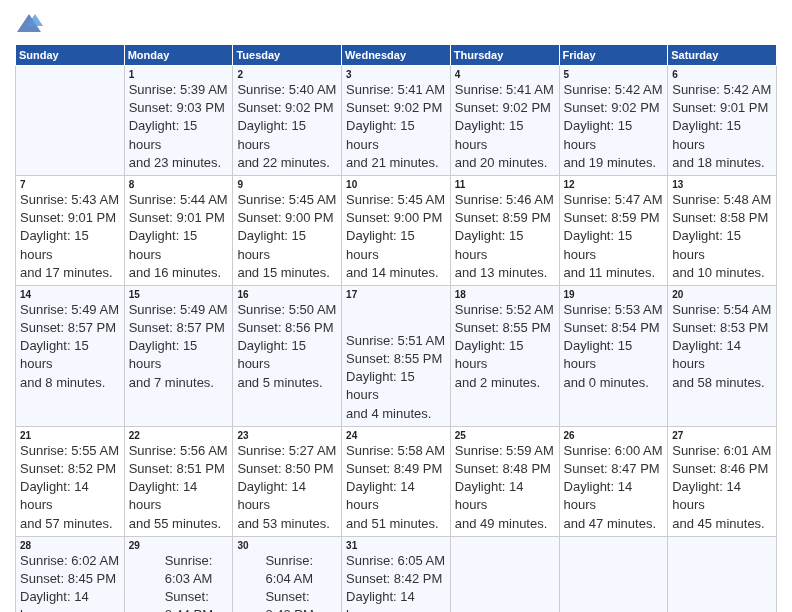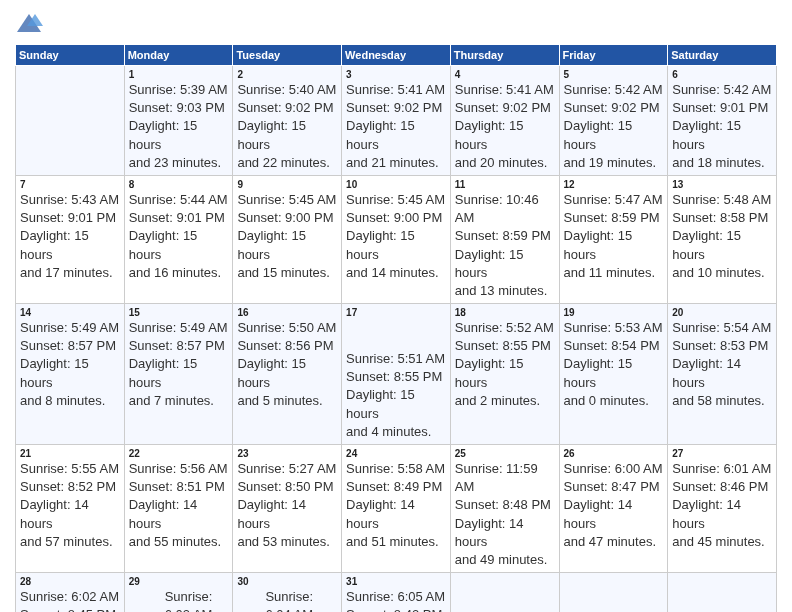--- a/index.html
+++ b/index.html
@@ -196,21 +196,21 @@
           </td>
           <td>
             <span class="day-num">10</span>
             <div class="day-info" style="white-space: pre-line;">Sunrise: 5:45 AM
 Sunset: 9:00 PM
 Daylight: 15 hours
 and 14 minutes.</div>
           </td>
           <td>
             <span class="day-num">11</span>
-            <div class="day-info" style="white-space: pre-line;">Sunrise: 10:46 AM
+            <div class="day-info" style="white-space: pre-line;">Sunrise: 5:46 AM
 Sunset: 8:59 PM
 Daylight: 15 hours
 and 13 minutes.</div>
           </td>
           <td>
             <span class="day-num">12</span>
             <div class="day-info" style="white-space: pre-line;">Sunrise: 5:47 AM
 Sunset: 8:59 PM
 Daylight: 15 hours
 and 11 minutes.</div>
@@ -298,21 +298,21 @@
           </td>
           <td>
             <span class="day-num">24</span>
             <div class="day-info" style="white-space: pre-line;">Sunrise: 5:58 AM
 Sunset: 8:49 PM
 Daylight: 14 hours
 and 51 minutes.</div>
           </td>
           <td>
             <span class="day-num">25</span>
-            <div class="day-info" style="white-space: pre-line;">Sunrise: 11:59 AM
+            <div class="day-info" style="white-space: pre-line;">Sunrise: 5:59 AM
 Sunset: 8:48 PM
 Daylight: 14 hours
 and 49 minutes.</div>
           </td>
           <td>
             <span class="day-num">26</span>
             <div class="day-info" style="white-space: pre-line;">Sunrise: 6:00 AM
 Sunset: 8:47 PM
 Daylight: 14 hours
 and 47 minutes.</div>

